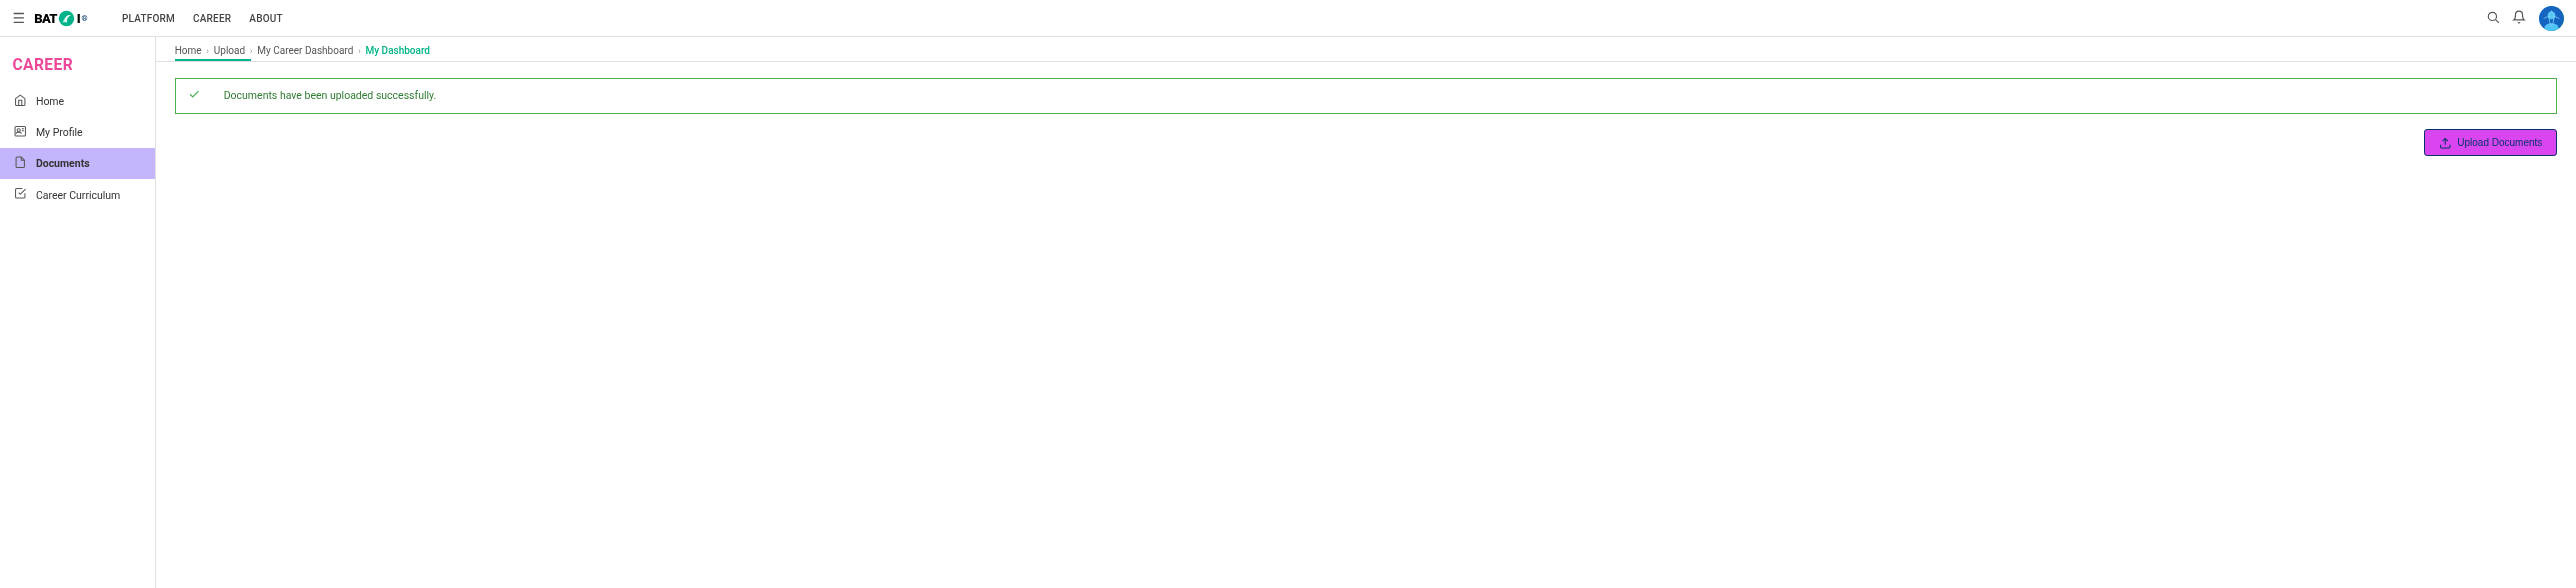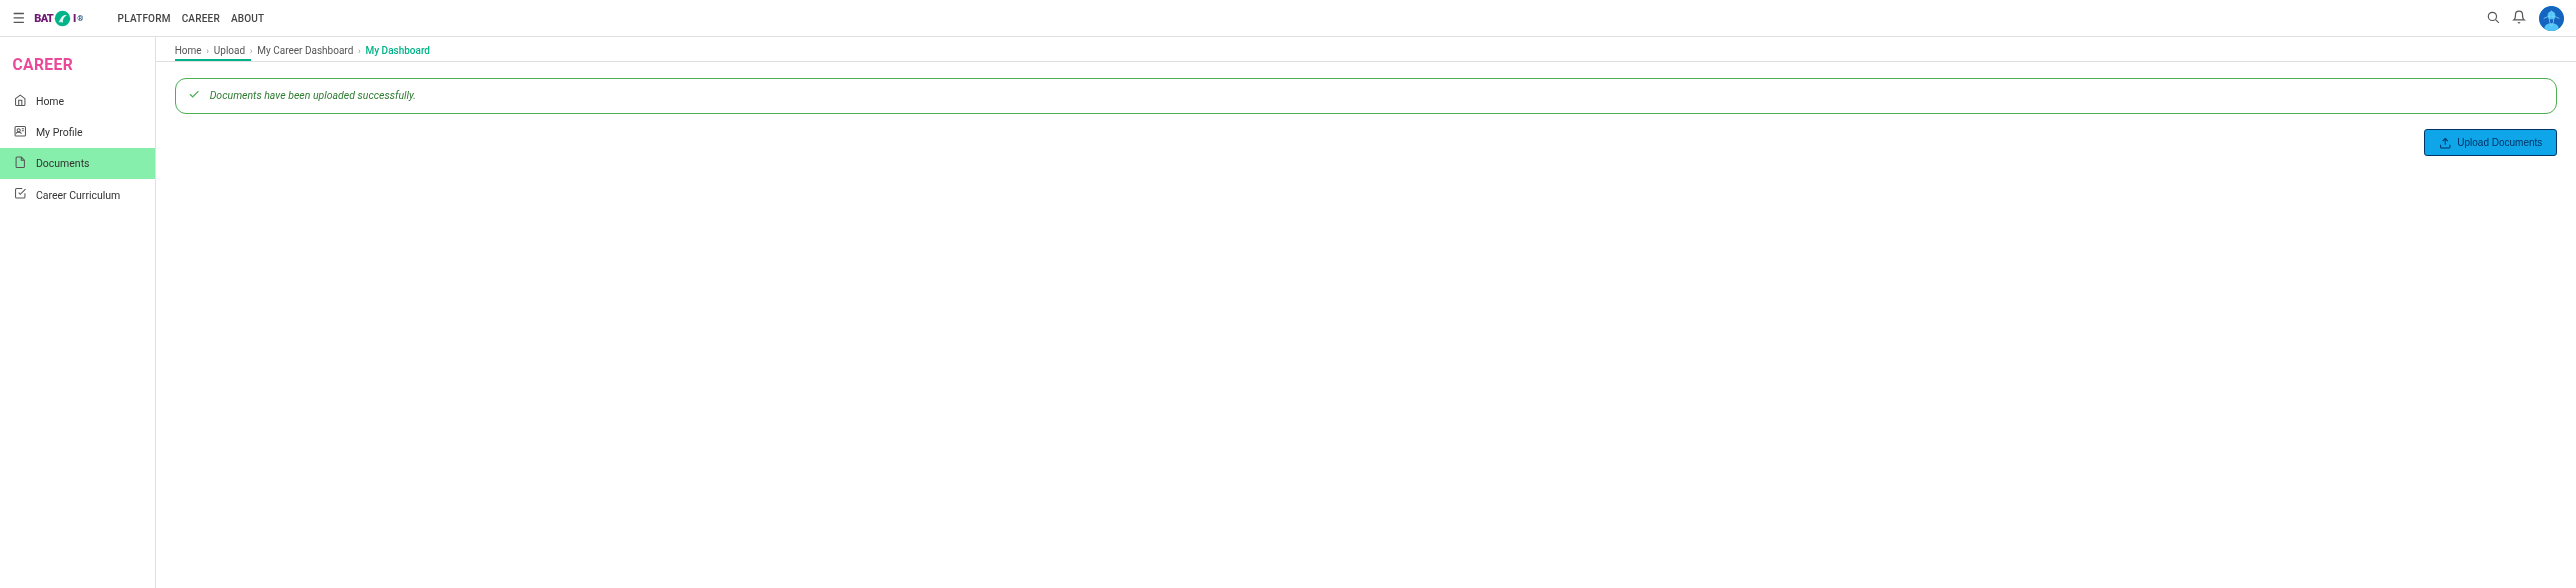--- a/index.html
+++ b/index.html
@@ -26,33 +26,33 @@
       font-size: 14px;
       cursor: pointer;
       color: #555;
     }
     .logo {
       display: flex;
       align-items: center;
       gap: 1.6px;
     }
     .logo-text {
-      font-size: 11px;
+      font-size: 13px;
       font-weight: 900;
-      color: #701a75;
+      color: #000000;
       letter-spacing: -0.8px;
     }
     .logo-leaf {
       width: 17px;
       height: 17px;
     }
     .topnav-links {
       display: flex;
       align-items: center;
-      gap: 11px;
+      gap: 18px;
       margin-left: 25px;
     }
     .topnav-link {
       font-size: 10px;
       color: #444;
       text-decoration: none;
       font-weight: 500;
       cursor: pointer;
       letter-spacing: 0.2px;
     }
@@ -108,22 +108,22 @@
     .sidebar-item {
       display: flex;
       align-items: center;
       gap: 7.8px;
       padding: 7.8px 12.5px;
       cursor: pointer;
       color: #333;
       font-size: 10.5px;
     }
     .sidebar-item.active {
-      background: #86efac;
-      font-weight: 400;
+      background: #c4b5fd;
+      font-weight: 700;
     }
     .sidebar-item-icon {
       font-size: 12.5px;
       color: #555;
       width: 15.6px;
       text-align: center;
     }
 
     
     .main {
@@ -164,47 +164,46 @@
     }
 
     
     .content {
       padding: 15.6px 18.7px;
     }
 
     
     .alert-success {
       border: 1.2px solid #4CAF50;
-      border-radius: 11px;
+      border-radius: 0;
       padding: 9.3px 12.5px;
       display: flex;
       align-items: center;
-      gap: 9px;
+      gap: 23px;
       margin-bottom: 15.6px;
       color: #2e7d32;
       font-size: 10.5px;
-      font-style: italic;
     }
     .alert-check {
       color: #4CAF50;
       font-size: 12.5px;
     }
 
     
     .upload-row {
       display: flex;
       justify-content: flex-end;
       margin-bottom: 15.6px;
     }
     .upload-btn {
       display: flex;
       align-items: center;
       gap: 6.2px;
       border: 1.2px solid #003366;
-      background: #0ea5e9;
+      background: #d946ef;
       color: #003366;
       padding: 6.2px 14px;
       border-radius: 3.1px;
       font-size: 10px;
       font-weight: 500;
       cursor: pointer;
     }
 
     
     .doc-card {

